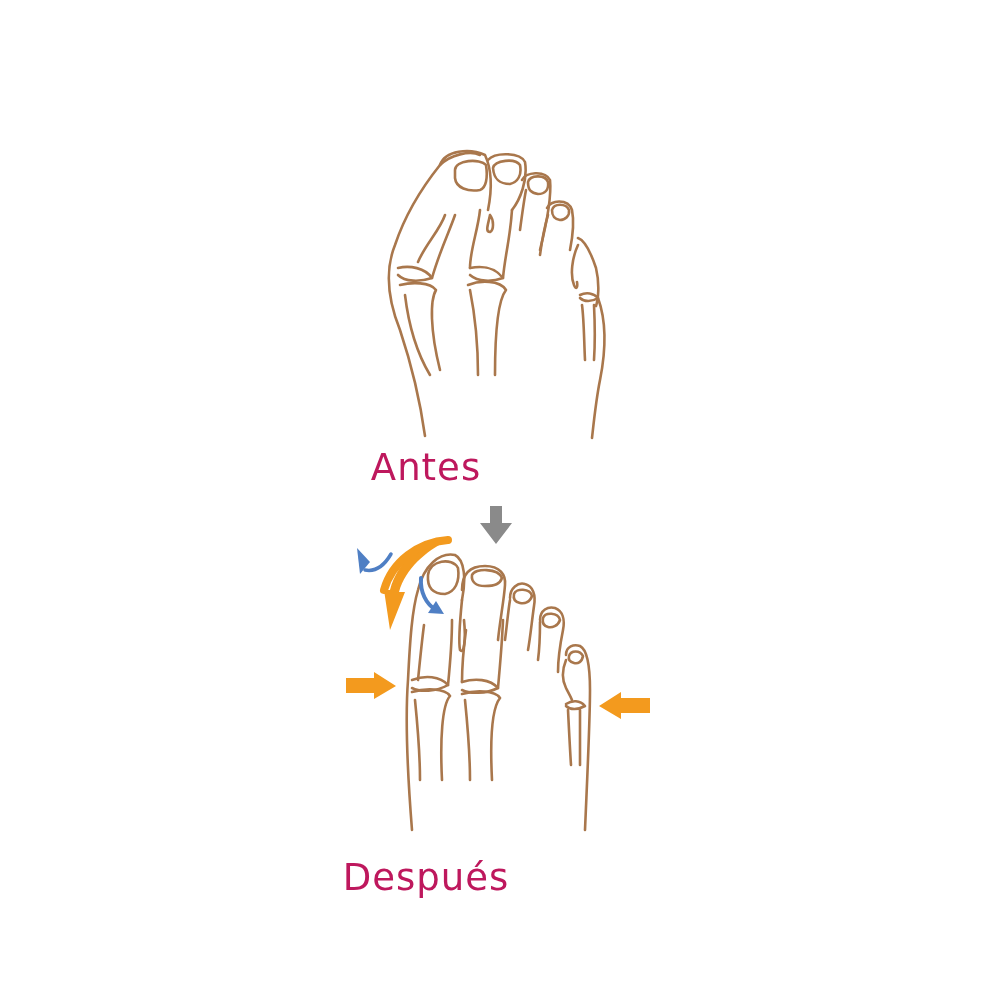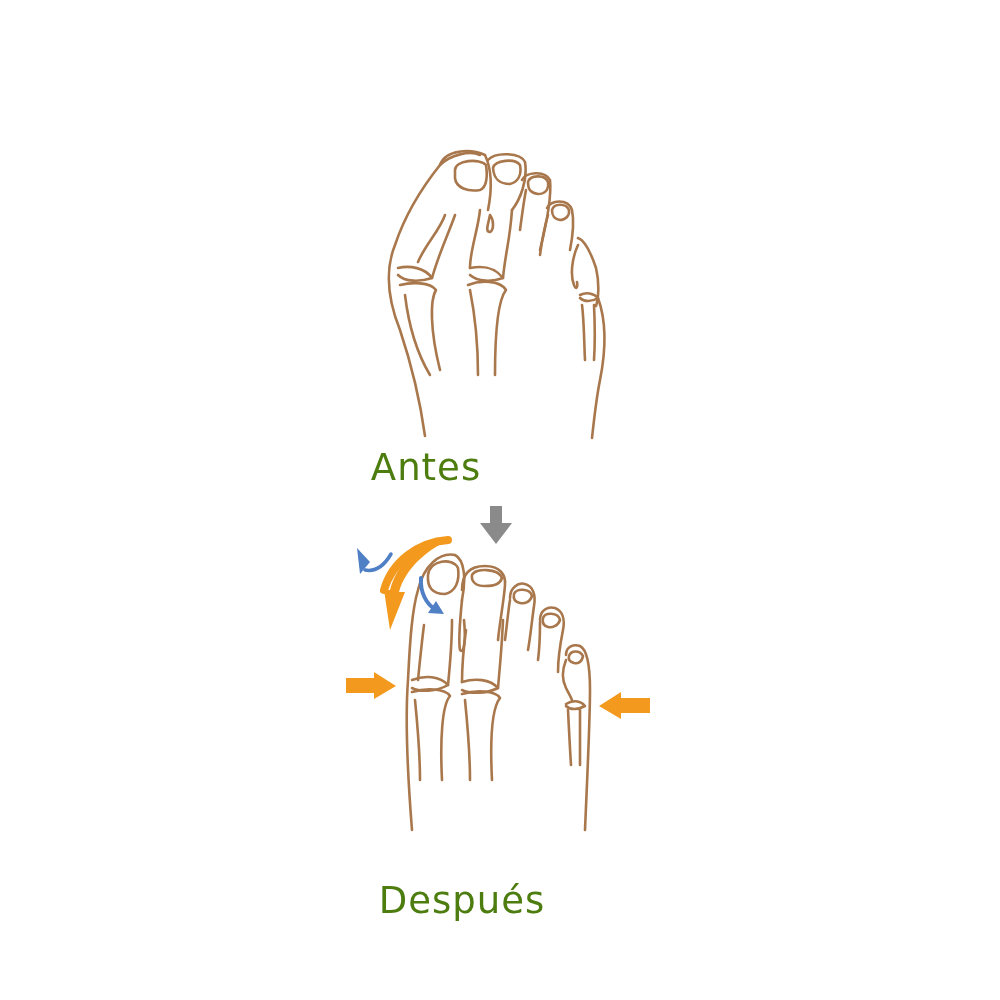--- a/index.html
+++ b/index.html
@@ -1,22 +1,22 @@
 <!DOCTYPE html>
 <html><head>
   <meta charset="utf-8">
   <style>
     html, body { margin: 0; padding: 0; background: #ffffff; }
     body { width: 1000px; height: 1000px; position: relative; overflow: hidden;
            font-family: "DejaVu Sans", "Liberation Sans", sans-serif; }
     .canvas { position: absolute; left: 0; top: 0; width: 1000px; height: 1000px; }
     .label { position: absolute; left: 0; width: 852px; text-align: center;
-             color: #4d7c0f; font-size: 37px; letter-spacing: 1px; }
+             color: #be185d; font-size: 37px; letter-spacing: 1px; }
     .label-before { top: 446px; }
-    .label-after { top: 879px; padding-left: 36px; }
+    .label-after { top: 856px; }
     .foot path, .foot ellipse, .foot rect { fill: none; stroke: #a9774c; stroke-width: 2.6; stroke-linecap: round; stroke-linejoin: round; }
   </style>
 </head>
 <body>
 
 <svg class="canvas" viewBox="0 0 1000 1000" xmlns="http://www.w3.org/2000/svg">
 
   <g class="foot">
 
     <path d="M425,436 C420,400 410,360 400,330 C388,300 385,270 395,245 C405,215 420,190 440,165 C450,155 470,150 480,155"></path>

